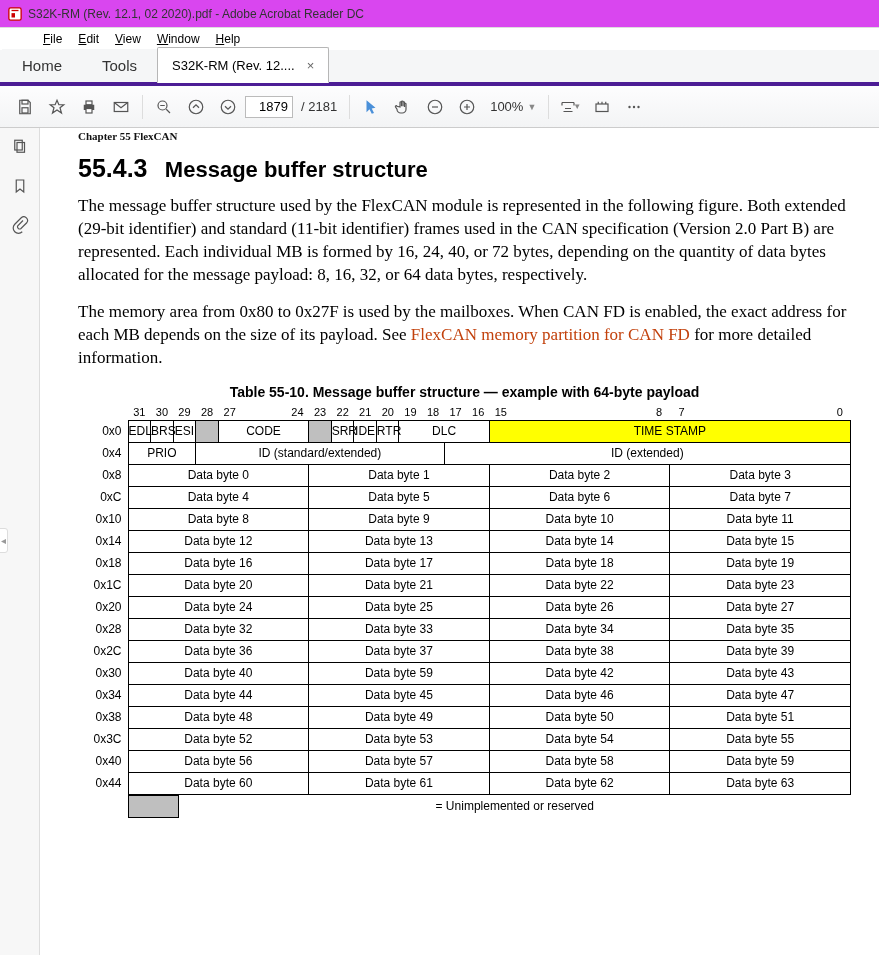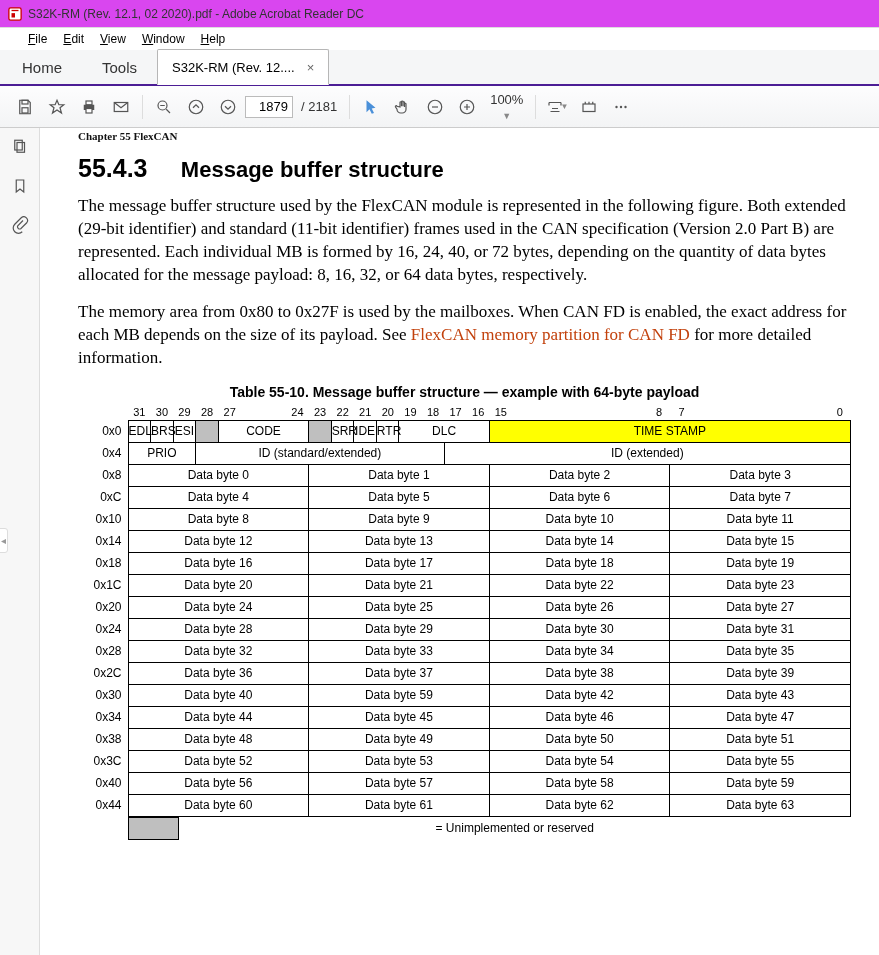--- a/index.html
+++ b/index.html
@@ -2,49 +2,49 @@
 <html><head>
 <meta charset="utf-8">
 <style>
   * { box-sizing: border-box; }
   body { margin: 0; font-family: "Segoe UI", Arial, sans-serif; font-size: 12px; background: #fff; color: #000; width: 879px; }
   
   .titlebar { display: flex; align-items: center; height: 28px; padding: 0 8px; background: #d946ef; border-bottom: 1px solid #ddd; }
   .titlebar svg { width: 14px; height: 14px; margin-right: 6px; flex-shrink: 0; }
   .titlebar-text { font-size: 12px; color: #333; }
   
-  .menubar { display: flex; gap: 4px; padding: 2px 22px; background: #fff; }
+  .menubar { display: flex; gap: 4px; padding: 2px 6px; background: #fff; margin-left: 31px; }
   .menu-item { padding: 2px 6px; font-size: 12px; cursor: default; }
   .menu-item .ul { text-decoration: underline; }
   
-  .tabbar { display: flex; align-items: flex-end; height: 36px; background: #f5f6f7; border-bottom: 2px solid #4c1d95; padding: 0 2px; }
+  .tabbar { display: flex; align-items: flex-end; height: 36px; background: #f5f6f7; border-bottom: 4px solid #4c1d95; padding: 0 2px; }
   .hometab { padding: 8px 20px; font-size: 15px; color: #333; background: #f5f6f7; cursor: pointer; }
   .doctab { display: flex; align-items: center; padding: 8px 14px; font-size: 13px; background: #fff; border: 1px solid #b6b6b6; border-bottom: 1px solid #fff; border-radius: 2px 2px 0 0; height: 36px; margin-bottom: -1px; }
   .doctab .close { margin-left: 12px; font-size: 13px; color: #666; cursor: pointer; }
   
   .toolbar { display: flex; align-items: center; height: 42px; padding: 0 10px; gap: 2px; border-bottom: 1px solid #ccc; background: linear-gradient(#fdfdfe, #f3f4f5); }
   .tbtn { width: 30px; height: 30px; display: flex; align-items: center; justify-content: center; color: #555; cursor: pointer; border-radius: 2px; }
   .tbtn svg { width: 18px; height: 18px; stroke: #555; fill: none; stroke-width: 1.6; }
   .tbtn.fill svg { fill: #555; stroke: none; }
   .tsep { width: 1px; height: 24px; background: #ddd; margin: 0 4px; }
   .pagebox { width: 48px; height: 22px; text-align: right; font-size: 13px; padding: 0 4px; border: 1px solid #bbb; background: #fff; }
   .pagetotal { font-size: 13px; color: #333; padding: 0 6px; }
-  .zoom { font-size: 13px; color: #333; padding: 0 6px; display: flex; align-items: center; gap: 4px; flex-direction: column; }
+  .zoom { font-size: 13px; color: #333; padding: 0 6px; display: flex; align-items: center; gap: 4px; }
   .zoom .caret { font-size: 9px; color: #888; }
   
   .workspace { display: flex; height: calc(955px - 28px - 22px - 36px - 42px); }
   .sidebar { width: 40px; background: #f7f7f7; border-right: 1px solid #ddd; padding-top: 10px; display: flex; flex-direction: column; align-items: center; gap: 18px; }
   .sidebar svg { width: 18px; height: 18px; stroke: #555; fill: none; stroke-width: 1.6; }
   .side-collapse { position: relative; }
   .side-collapse::after { content: "◂"; position: absolute; left: -1px; top: 400px; font-size: 10px; color: #999; background: #fff; border: 1px solid #ddd; border-radius: 0 3px 3px 0; padding: 6px 1px; }
   
   .page { flex: 1; background: #fff; padding: 0 28px 20px 38px; overflow: hidden; position: relative; }
   .chapter-header { text-align: left; font-size: 11px; font-weight: bold; color: #111; padding: 2px 0 6px; font-family: Liberation Serif, serif; }
   .hnum { font-weight: bold; font-size: 25px; font-family: Arial, sans-serif; }
-  .htxt { font-weight: bold; font-size: 22px; font-family: Arial, sans-serif; margin-left: 30px; }
+  .htxt { font-weight: bold; font-size: 22px; font-family: Arial, sans-serif; margin-left: 14px; }
   .heading-row { margin: 6px 0 12px; }
   .para { font-family: "Times New Roman", serif; font-size: 17px; line-height: 1.35; margin: 0 0 14px; }
   .link { color: #c2410c; }
   .table-caption { text-align: center; font-weight: bold; font-size: 14px; font-family: Arial, sans-serif; margin: 8px 0 4px; }
   
   .bitbar { display: grid; grid-template-columns: 50px repeat(32, 1fr); font-family: Arial, sans-serif; font-size: 11px; margin-bottom: 0; }
   .bitbar div { text-align: center; padding: 2px 0; }
   
   table.mb { border-collapse: collapse; width: 100%; table-layout: fixed; font-family: Arial, sans-serif; font-size: 12px; }
   table.mb td { border: 1px solid #000; text-align: center; padding: 2px 0; height: 22px; }
@@ -341,27 +341,20 @@
             <td colspan="8">Data byte 23</td>
           </tr>
           <tr>
             <td class="addr">0x20</td>
             <td colspan="8">Data byte 24</td>
             <td colspan="8">Data byte 25</td>
             <td colspan="8">Data byte 26</td>
             <td colspan="8">Data byte 27</td>
           </tr>
           <tr>
-            <td class="addr">0x24</td>
-            <td colspan="8">Data byte 28</td>
-            <td colspan="8">Data byte 29</td>
-            <td colspan="8">Data byte 30</td>
-            <td colspan="8">Data byte 31</td>
-          </tr>
-          <tr>
             <td class="addr">0x28</td>
             <td colspan="8">Data byte 32</td>
             <td colspan="8">Data byte 33</td>
             <td colspan="8">Data byte 34</td>
             <td colspan="8">Data byte 35</td>
           </tr>
           <tr>
             <td class="addr">0x2C</td>
             <td colspan="8">Data byte 36</td>
             <td colspan="8">Data byte 37</td>

